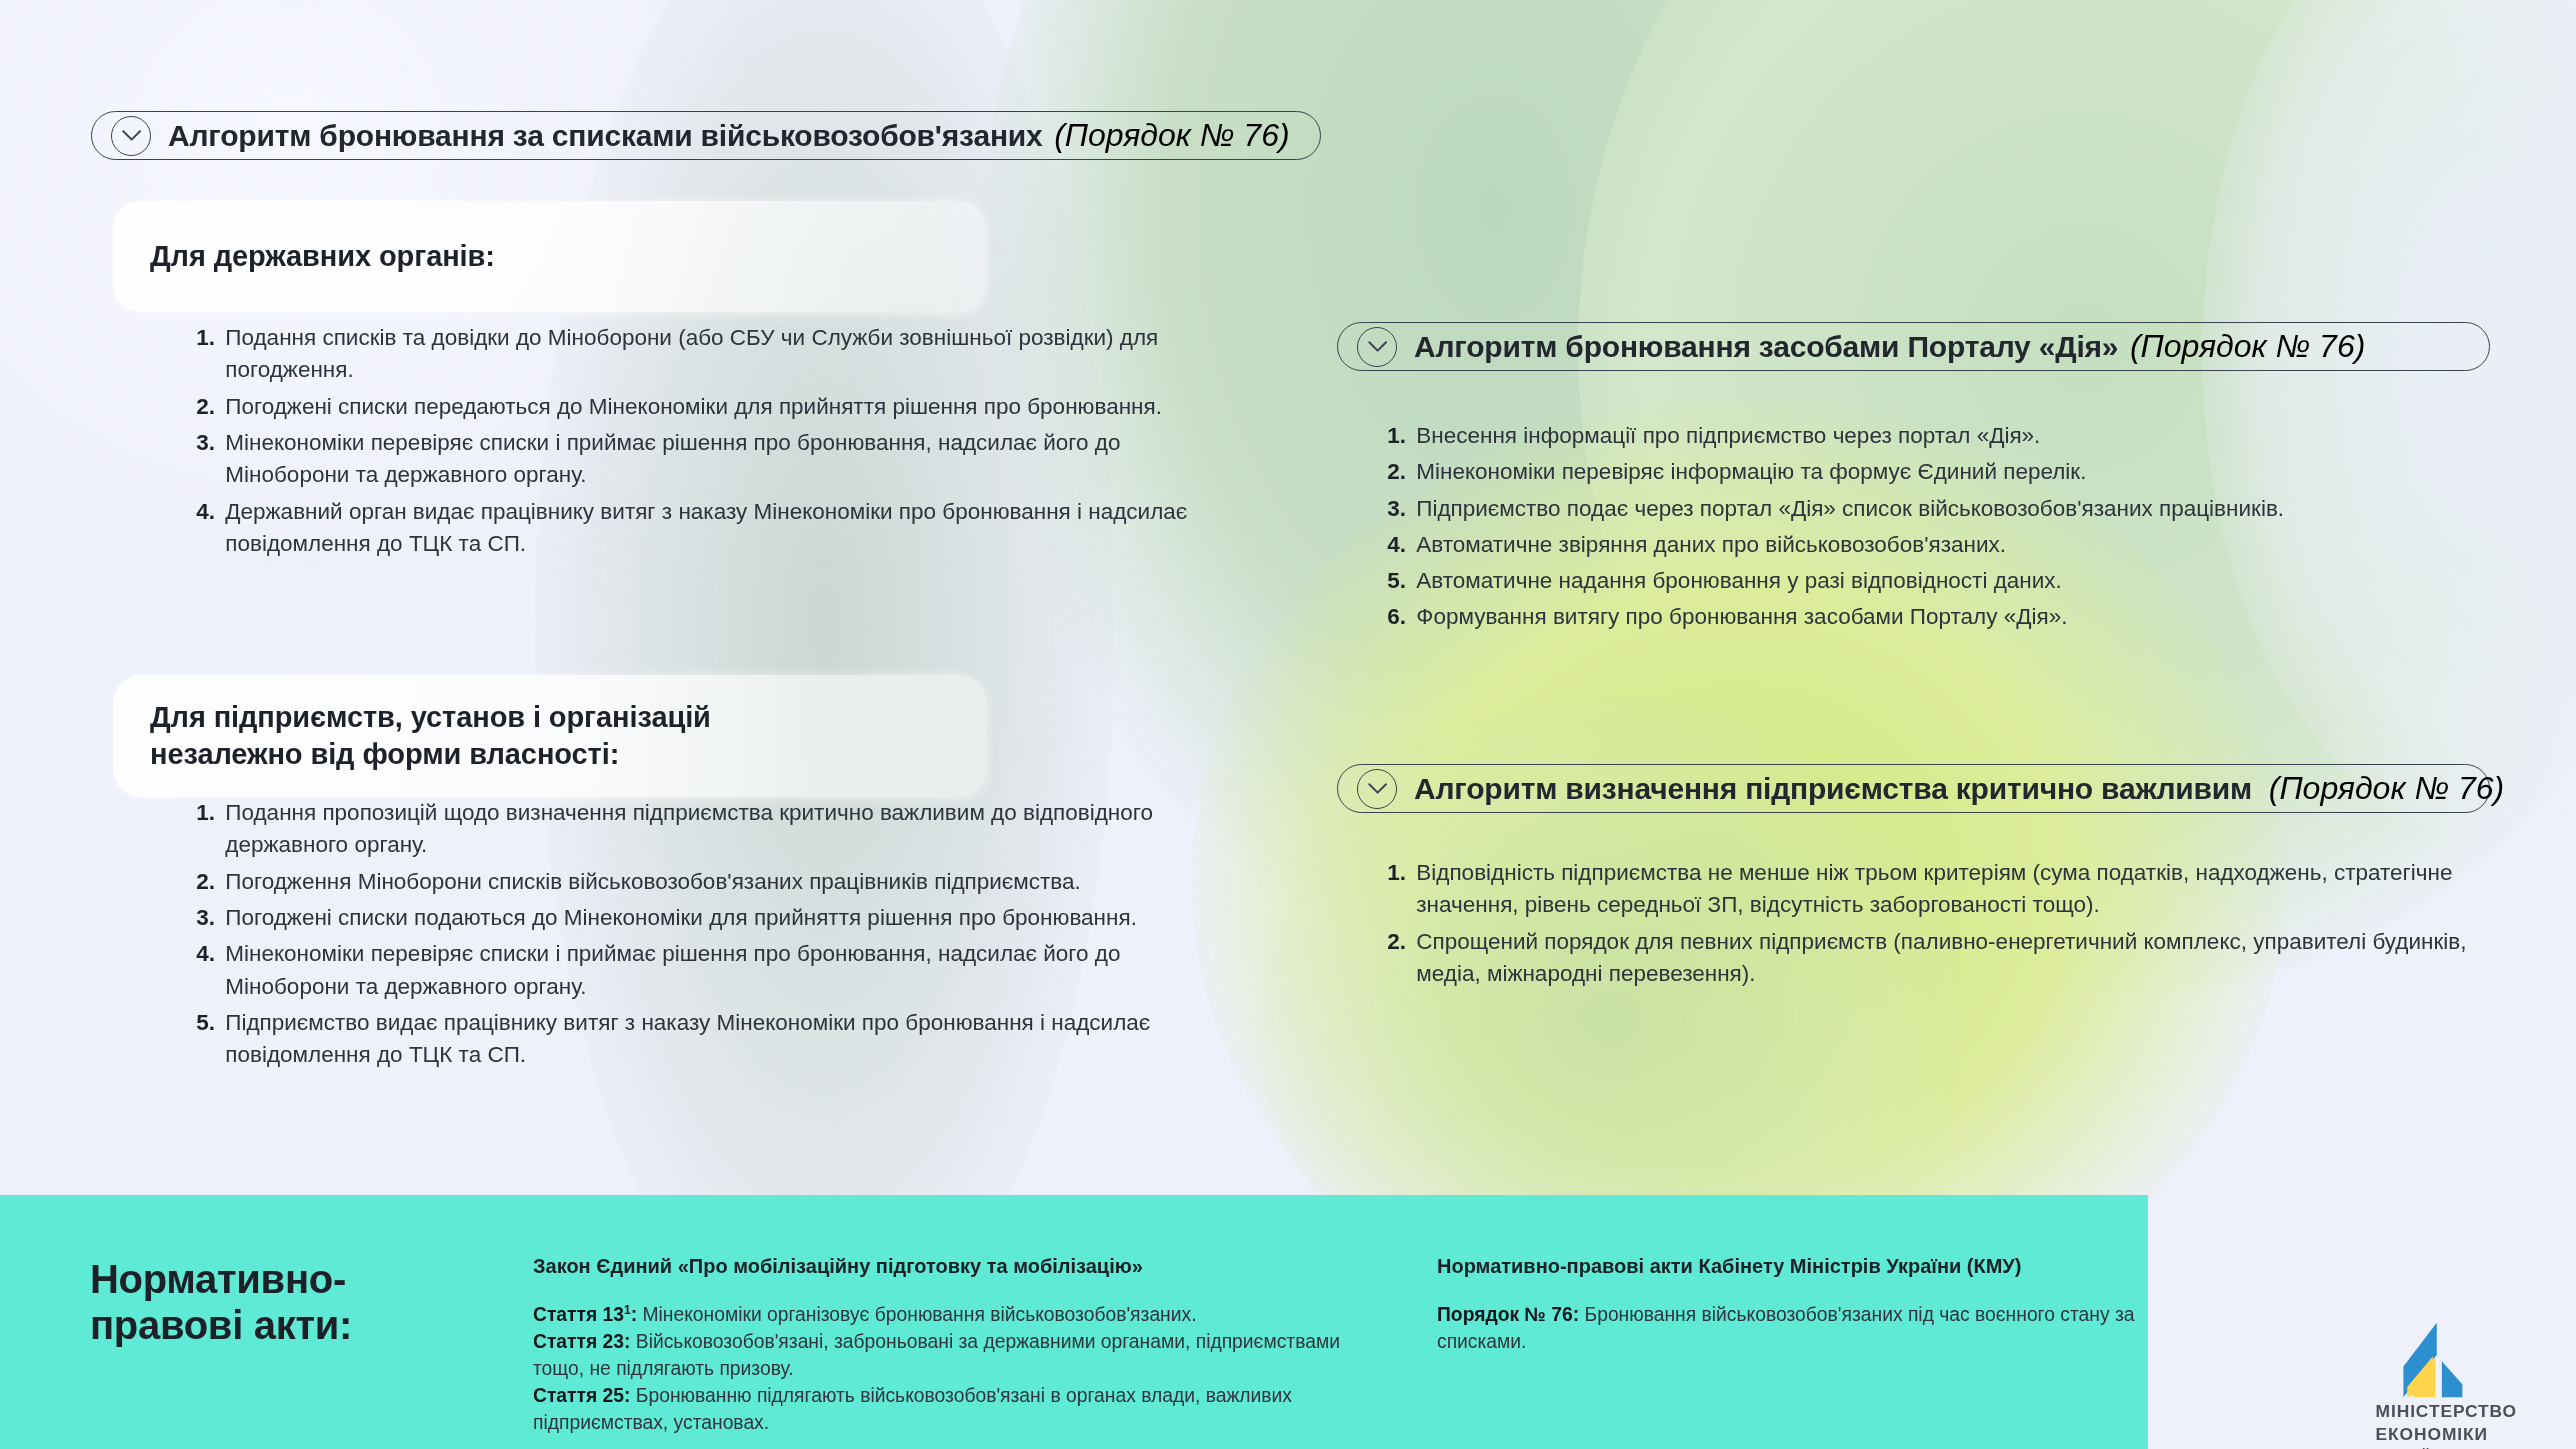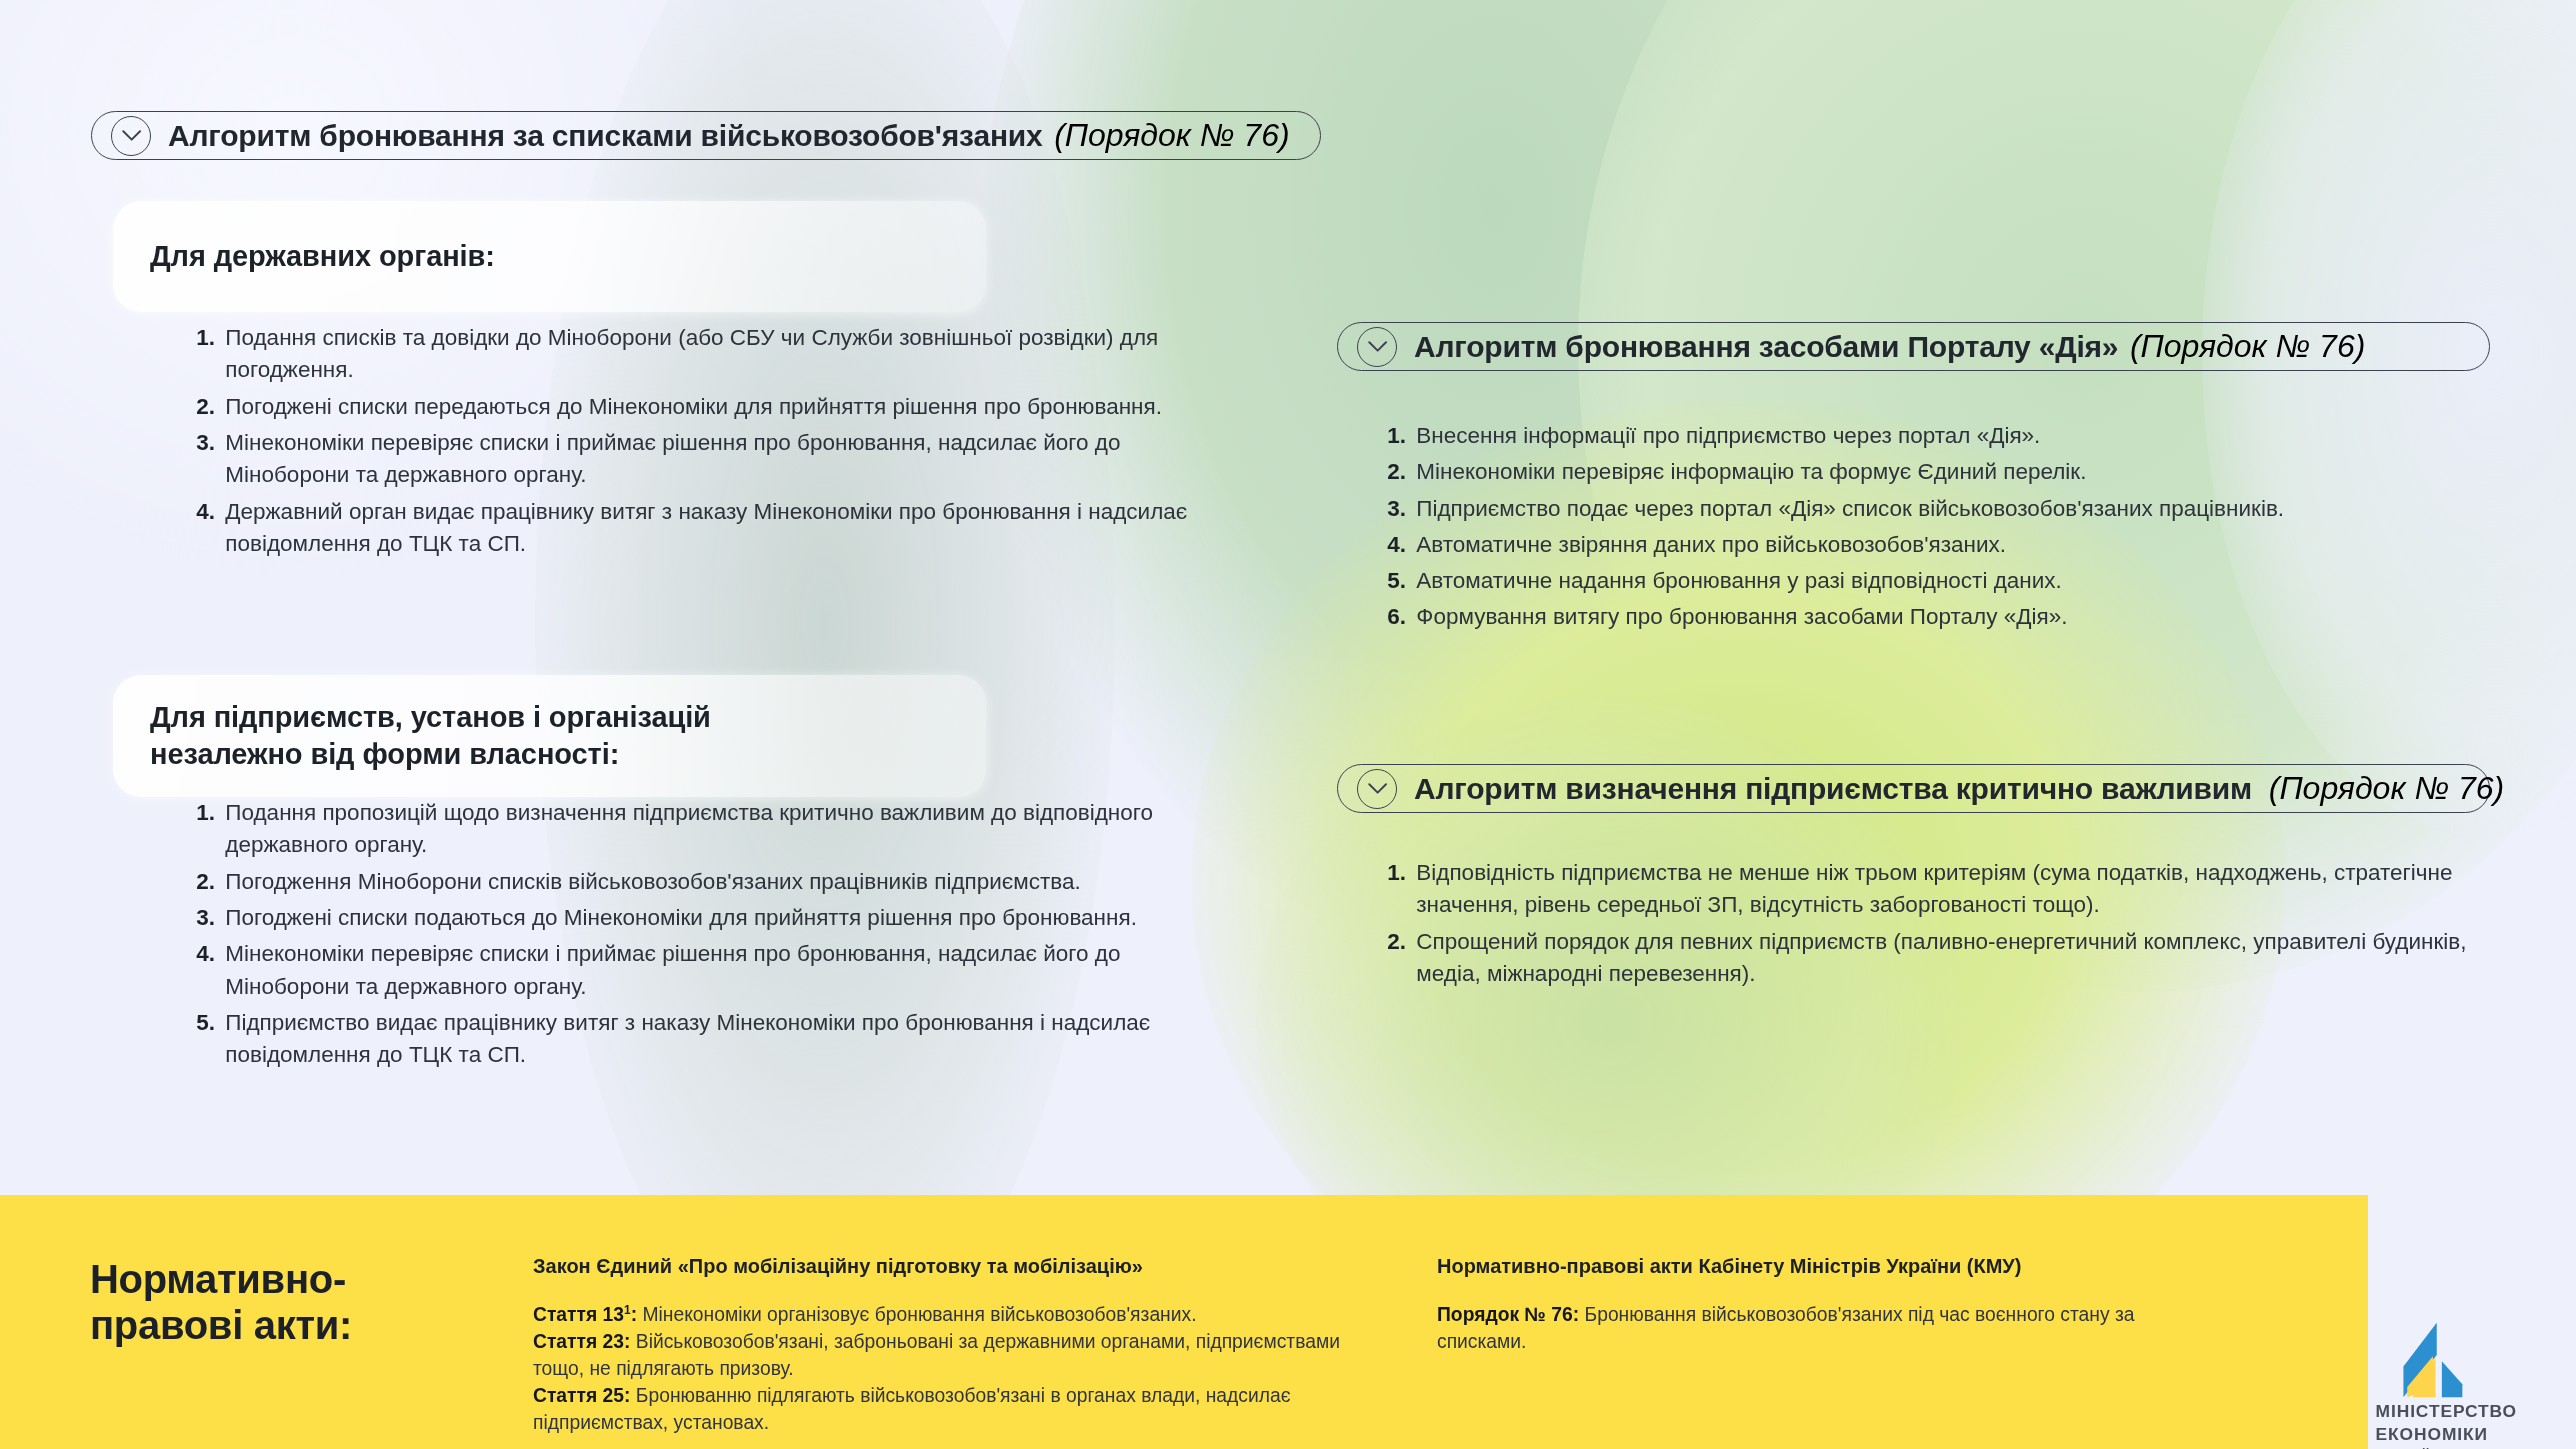--- a/index.html
+++ b/index.html
@@ -104,22 +104,22 @@
     min-width:28px;
     text-align:right;
     margin-right:10.3px;
     flex-shrink:0;
     font-size:22.5px;
   }
   ol.steps li .txt { flex:1; }
 
   
   .footer {
-    position:absolute; left:0; top:1195px; width:2368px; height:254px;
-    background:#fde047; z-index:3;
+    position:absolute; left:0; top:1195px; width:2148px; height:254px;
+    background:#5eead4; z-index:3;
   }
   .footer-title {
     position:absolute; left:90px; top:61px;
     font-size:40px; font-weight:bold; color:#1c2027;
     line-height:1.16; letter-spacing:-0.3px;
   }
   .foot-col { position:absolute; }
   .foot-col .h {
     font-size:20px; font-weight:bold; color:#1c2027;
     margin-bottom:22px; line-height:1.3;
@@ -286,21 +286,21 @@
     <div class="ln">
       <b><span>Стаття 13</span><sup>1</sup><span>:</span></b>
       <span>Мінекономіки організовує бронювання військовозобов'язаних.</span>
     </div>
     <div class="ln">
       <b><span>Стаття 23</span><span>:</span></b>
       <span>Військовозобов'язані, заброньовані за державними органами, підприємствами тощо, не підлягають призову.</span>
     </div>
     <div class="ln">
       <b><span>Стаття 25</span><span>:</span></b>
-      <span>Бронюванню підлягають військовозобов'язані в органах влади, надсилає підприємствах, установах.</span>
+      <span>Бронюванню підлягають військовозобов'язані в органах влади, важливих підприємствах, установах.</span>
     </div>
   </div>
 
   <div class="foot-col" style="left:1437px; top:58px; width:773px;">
     <div class="h">Нормативно-правові акти Кабінету Міністрів України (КМУ)</div>
     <div class="ln">
       <b><span>Порядок № 76</span><span>:</span></b>
       <span>Бронювання військовозобов'язаних під час воєнного стану за списками.</span>
     </div>
   </div>

